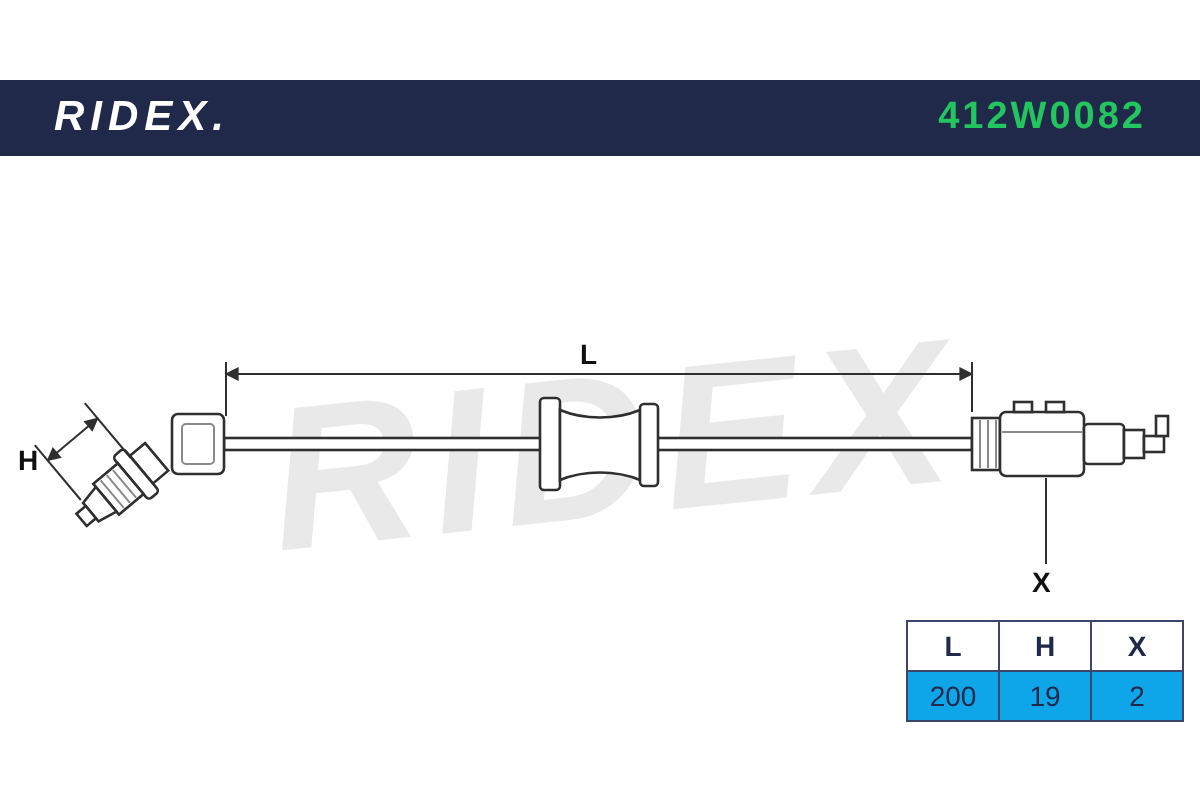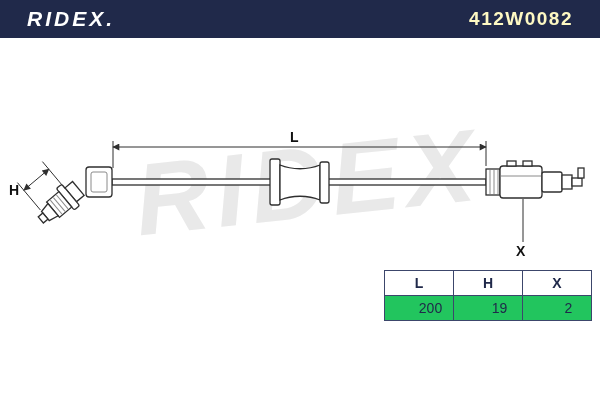--- a/index.html
+++ b/index.html
@@ -1,42 +1,42 @@
 <!DOCTYPE html>
 <html><head>
 <meta charset="utf-8">
 <style>
   html,body{margin:0;padding:0;background:#fff;}
   body{width:600px;height:400px;overflow:hidden;font-family:"Liberation Sans",sans-serif;}
-  .page{position:relative;width:600px;height:331px;background:#ffffff;overflow:hidden;}
+  .page{position:relative;width:600px;height:331px;background:#ffffff;overflow:hidden;margin-top:40px;}
 
   
   .hdr{position:absolute;top:0;left:0;right:0;height:38px;background:#20294a;
        display:flex;align-items:center;justify-content:space-between;padding:0 27px;z-index:3;box-sizing:border-box;}
   .brand{color:#ffffff;font-weight:bold;font-style:italic;font-size:21px;letter-spacing:3px;}
-  .pn{color:#fef9c3;font-weight:bold;font-size:19px;letter-spacing:1.5px;}
+  .pn{color:#22c55e;font-weight:bold;font-size:19px;letter-spacing:1.5px;}
 
   
   .watermark{position:absolute;left:308px;top:183px;transform:translate(-50%,-50%) rotate(-6deg);
              font-size:102px;font-weight:bold;font-style:italic;letter-spacing:7px;
              color:#e9e9e9;z-index:0;white-space:nowrap;}
 
   
   svg.drawing{position:absolute;left:0;top:0;z-index:1;}
   .ln{fill:#ffffff;stroke:#2f2f2f;stroke-width:1.3;}
   .thin{stroke:#2f2f2f;stroke-width:1;fill:none;}
   .inner{stroke:#8a8a8a;stroke-width:1;fill:none;}
   .dimlabel{font-family:"Liberation Sans",sans-serif;font-size:14px;font-weight:bold;fill:#111111;}
 
   
   table.dims{position:absolute;right:8px;bottom:10px;border-collapse:collapse;z-index:2;background:#ffffff;}
   .dims th,.dims td{border:1px solid #3c466b;width:45px;height:24px;text-align:center;
                     font-size:14px;color:#20294a;padding:0;}
   .dims th{font-weight:bold;background:#ffffff;}
-  .dims td{background:#22c55e;font-weight:normal;padding-left:23px;}
+  .dims td{background:#0ea5e9;font-weight:normal;}
 </style>
 </head>
 <body>
 
 <div class="page">
 
   <div class="hdr">
     <div class="brand">RIDEX.</div>
     <div class="pn">412W0082</div>
   </div>

